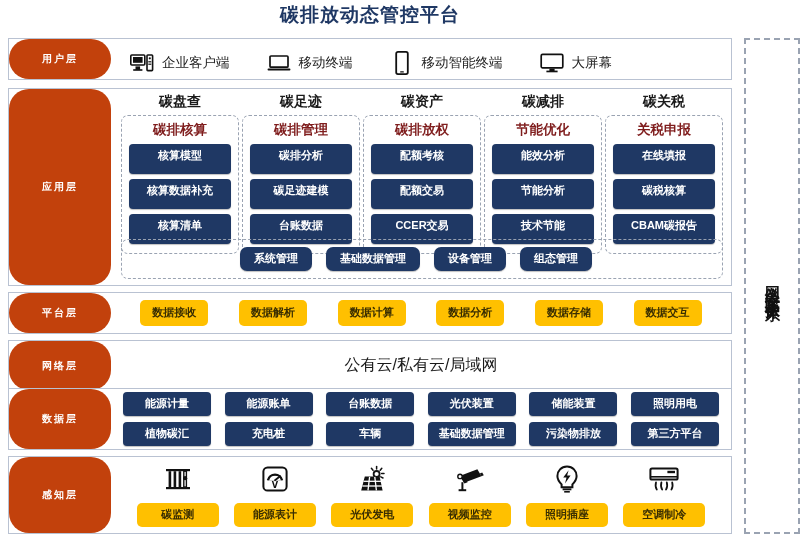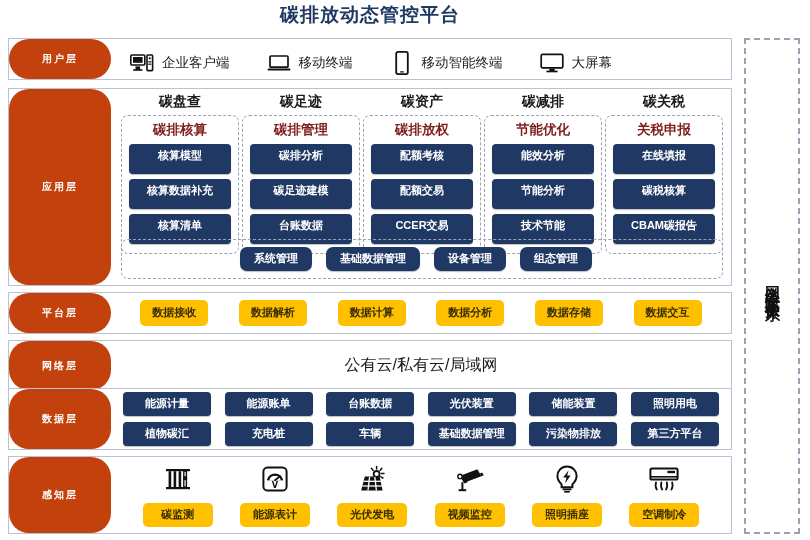--- a/index.html
+++ b/index.html
@@ -143,21 +143,21 @@
     display: flex; align-items: center; justify-content: space-around;
     padding: 0 18px;
   }
   .sense-item { display: flex; flex-direction: column; align-items: center; gap: 8px; }
   .sense-ico { width: 34px; height: 32px; display:flex; align-items:center; justify-content:center; }
   .pill-sense {
     background: #FFC000; color: #3a2e00;
     font-size: 11px; font-weight: bold;
     border-radius: 5px;
     padding: 4px 0 5px 0;
-    width: 70px; text-align: center;
+    width: 82px; text-align: center;
     white-space: nowrap;
   }
 
   
   #security {
     position: absolute; top: 38px; left: 744px; width: 56px; height: 496px;
     border: 2px dashed #9aa3b2;
     display: flex; align-items: center; justify-content: center;
   }
   .sec-text {

